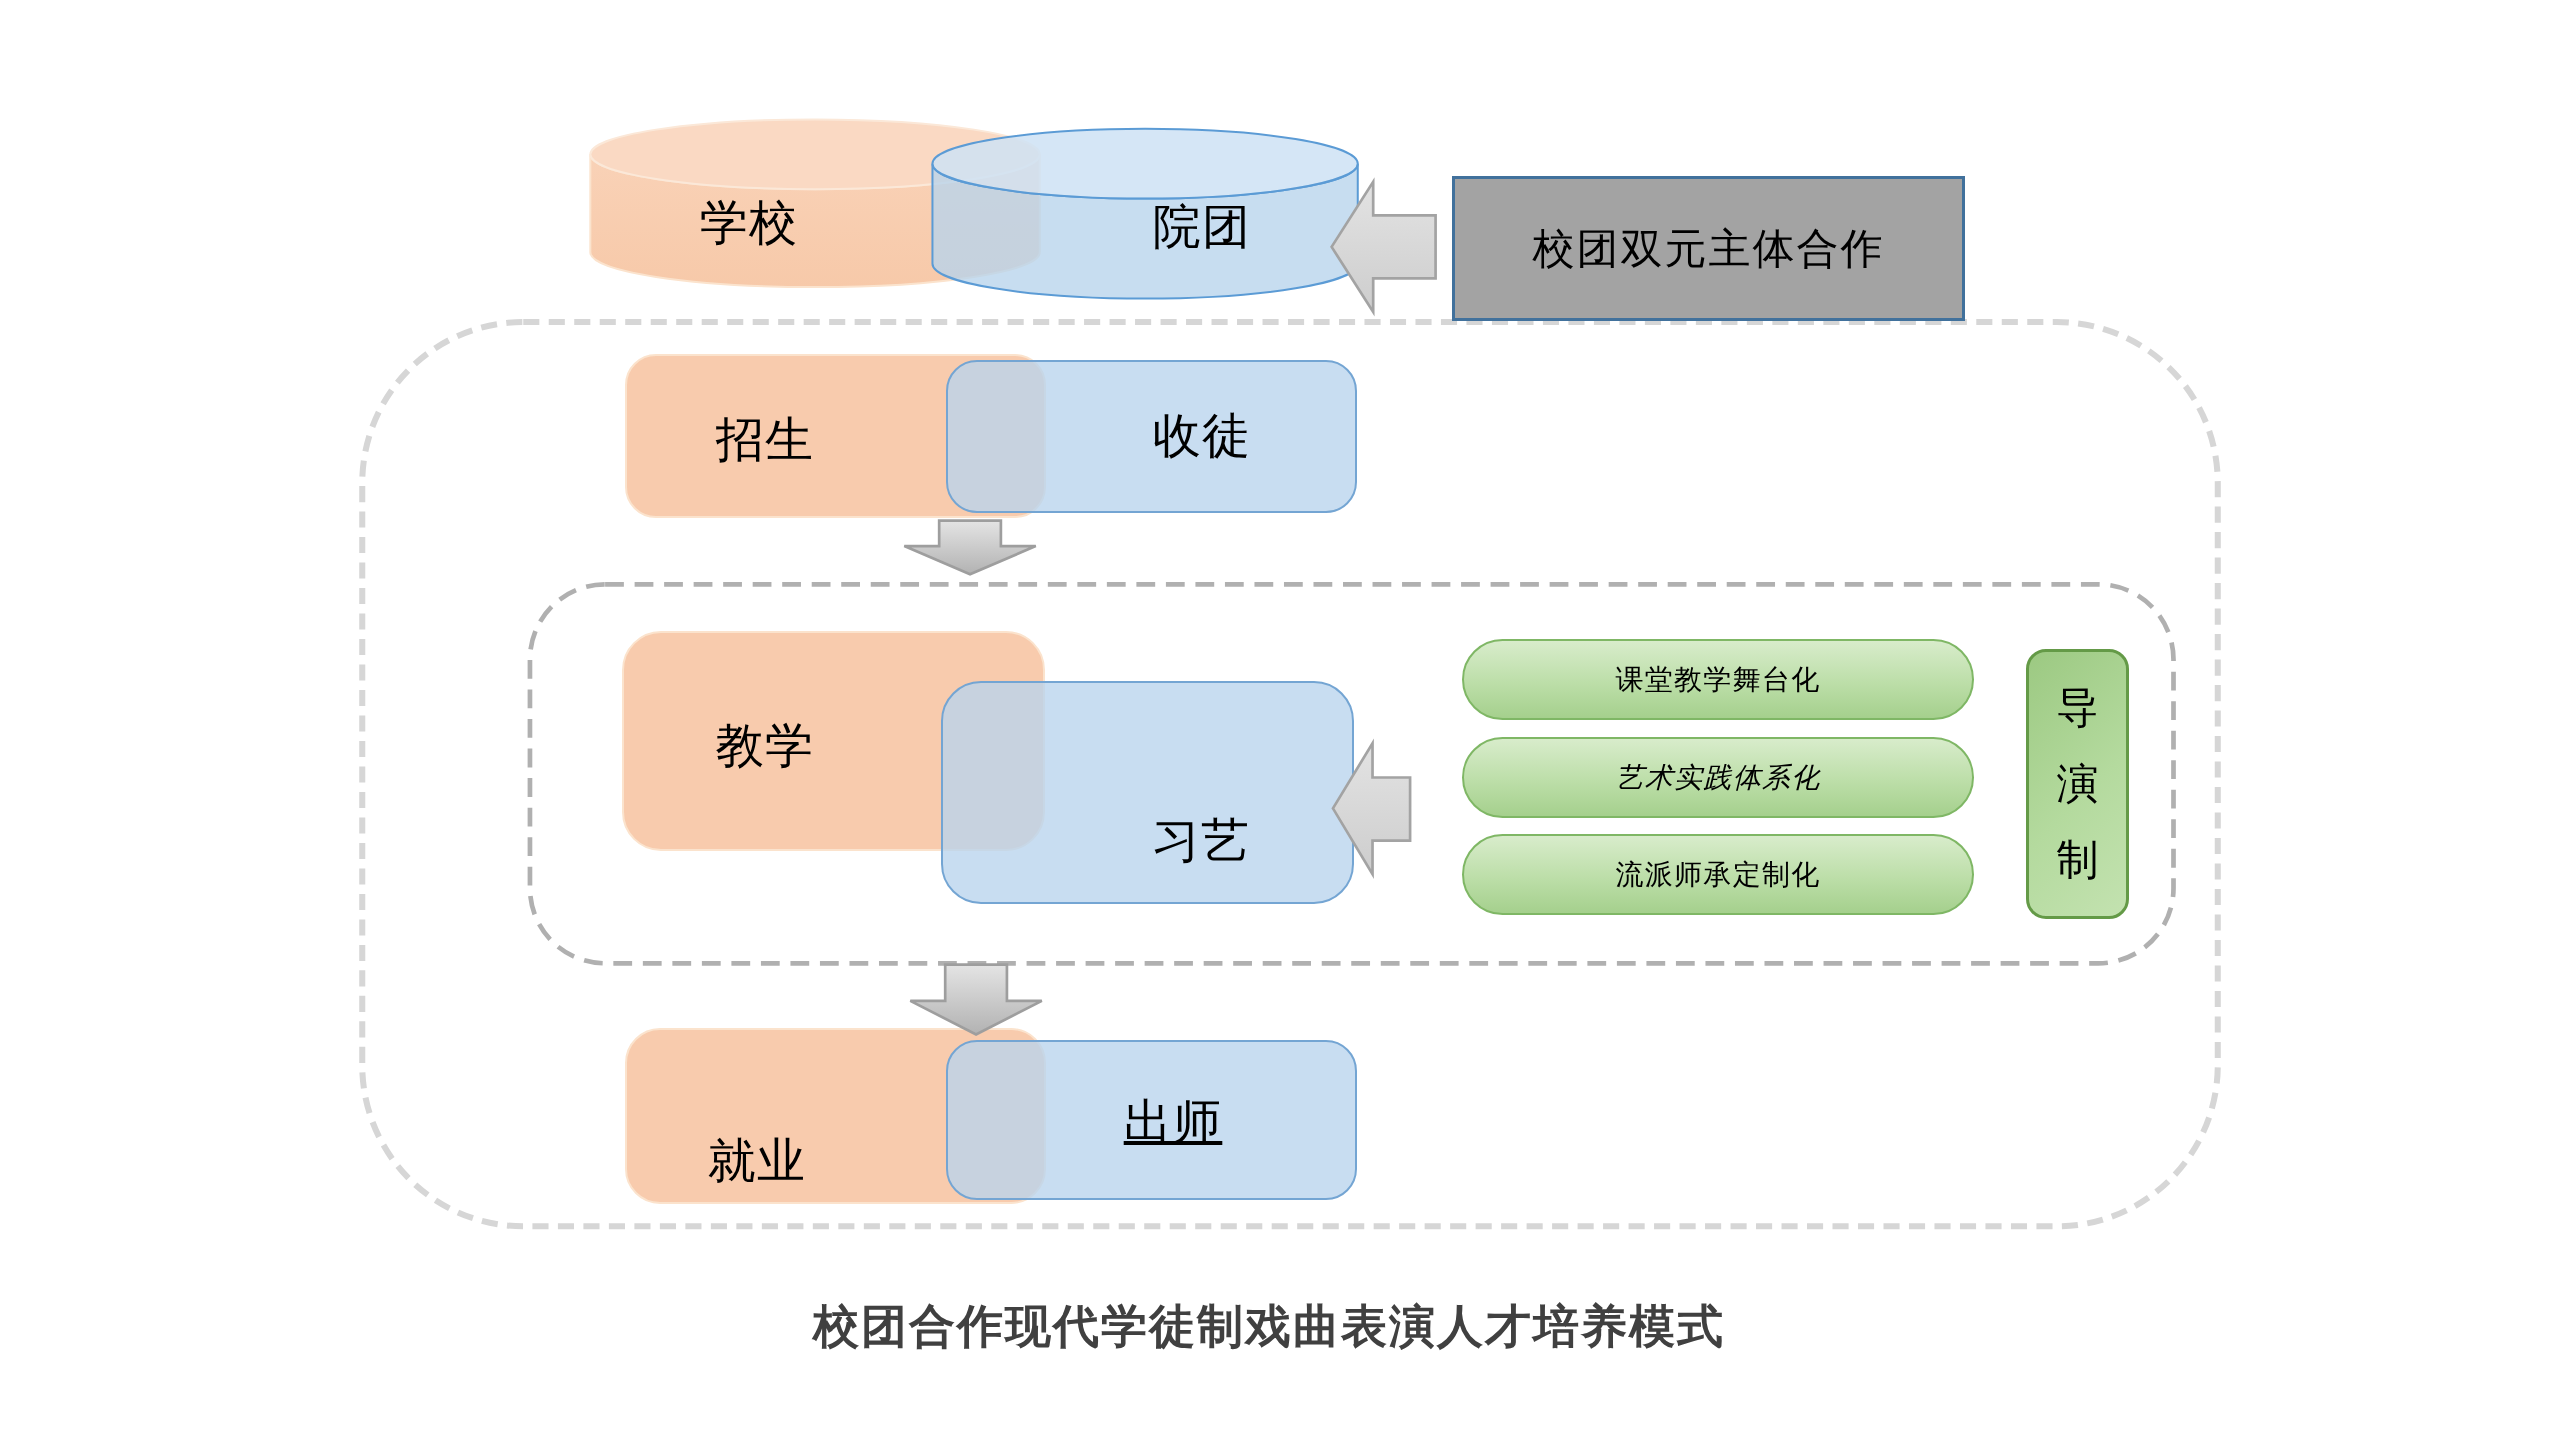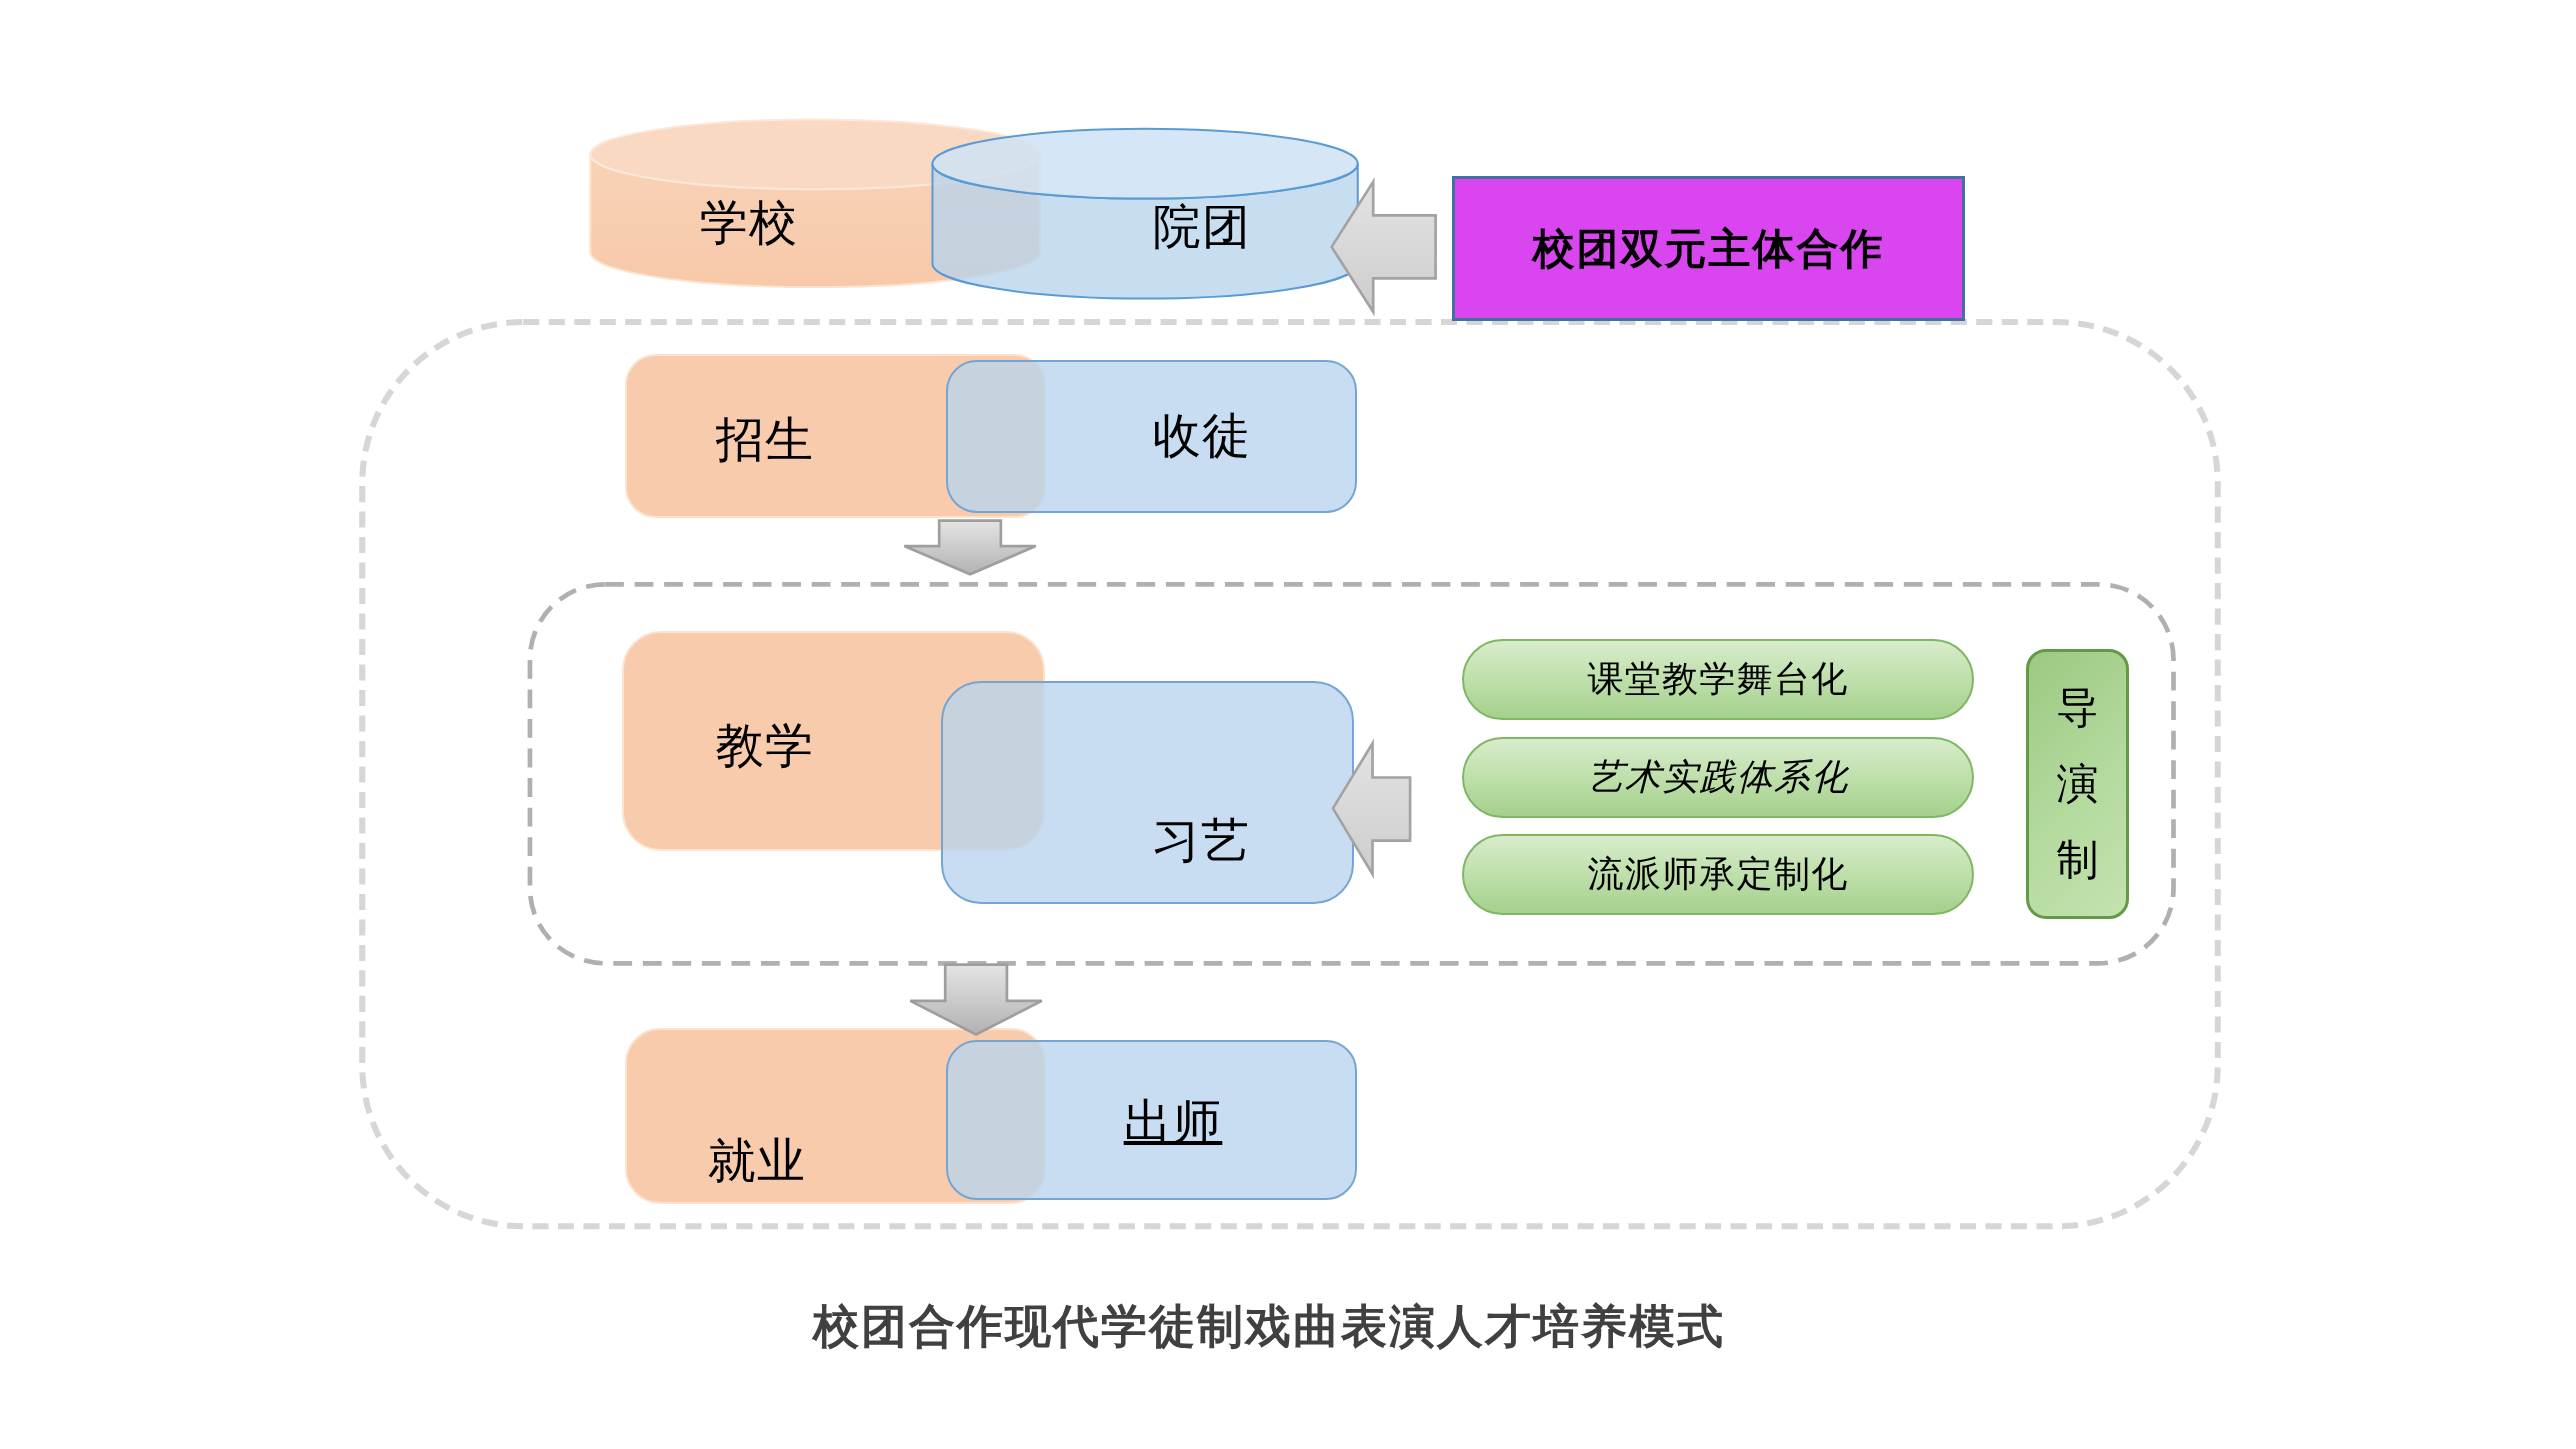--- a/index.html
+++ b/index.html
@@ -40,21 +40,21 @@
   }
   .pill{
     position:absolute;
     left:1462px;
     width:512px;height:81px;
     border-radius:42px;
     background:linear-gradient(180deg,#D8ECCB 0%,#BCDEA8 55%,#A5D08D 100%);
     border:2px solid #7FB765;
     box-sizing:border-box;
     display:flex;align-items:center;justify-content:center;
-    font-size:36px;color:#000;
+    font-size:28px;color:#000;
     z-index:4;
     letter-spacing:1.3px;
   }
   #method-pill-1{top:639px;}
   #method-pill-2{top:737px;font-style:italic;}
   #method-pill-3{top:834px;}
 
   #director-box{
     position:absolute;
     left:2026px;top:649px;width:103px;height:270px;
@@ -64,28 +64,27 @@
     box-sizing:border-box;
     display:flex;flex-direction:column;align-items:center;justify-content:center;
     gap:20px;
     font-size:42px;color:#000;
     z-index:4;
   }
 
   #cooperation-box{
     position:absolute;
     left:1452px;top:176px;width:513px;height:145px;
-    background:#d946ef;
+    background:#a3a3a3;
     border:3.4px solid #41719C;
     box-sizing:border-box;
     display:flex;align-items:center;justify-content:center;
     font-size:42px;color:#000;
     z-index:4;
     letter-spacing:2px;
-    font-weight:bold;
   }
 
   #diagram-title{
     position:absolute;
     left:1269px;top:1327px;
     transform:translate(-50%,-50%);
     font-size:46px;font-weight:700;color:#404040;
     white-space:nowrap;
     z-index:8;
     letter-spacing:2px;

